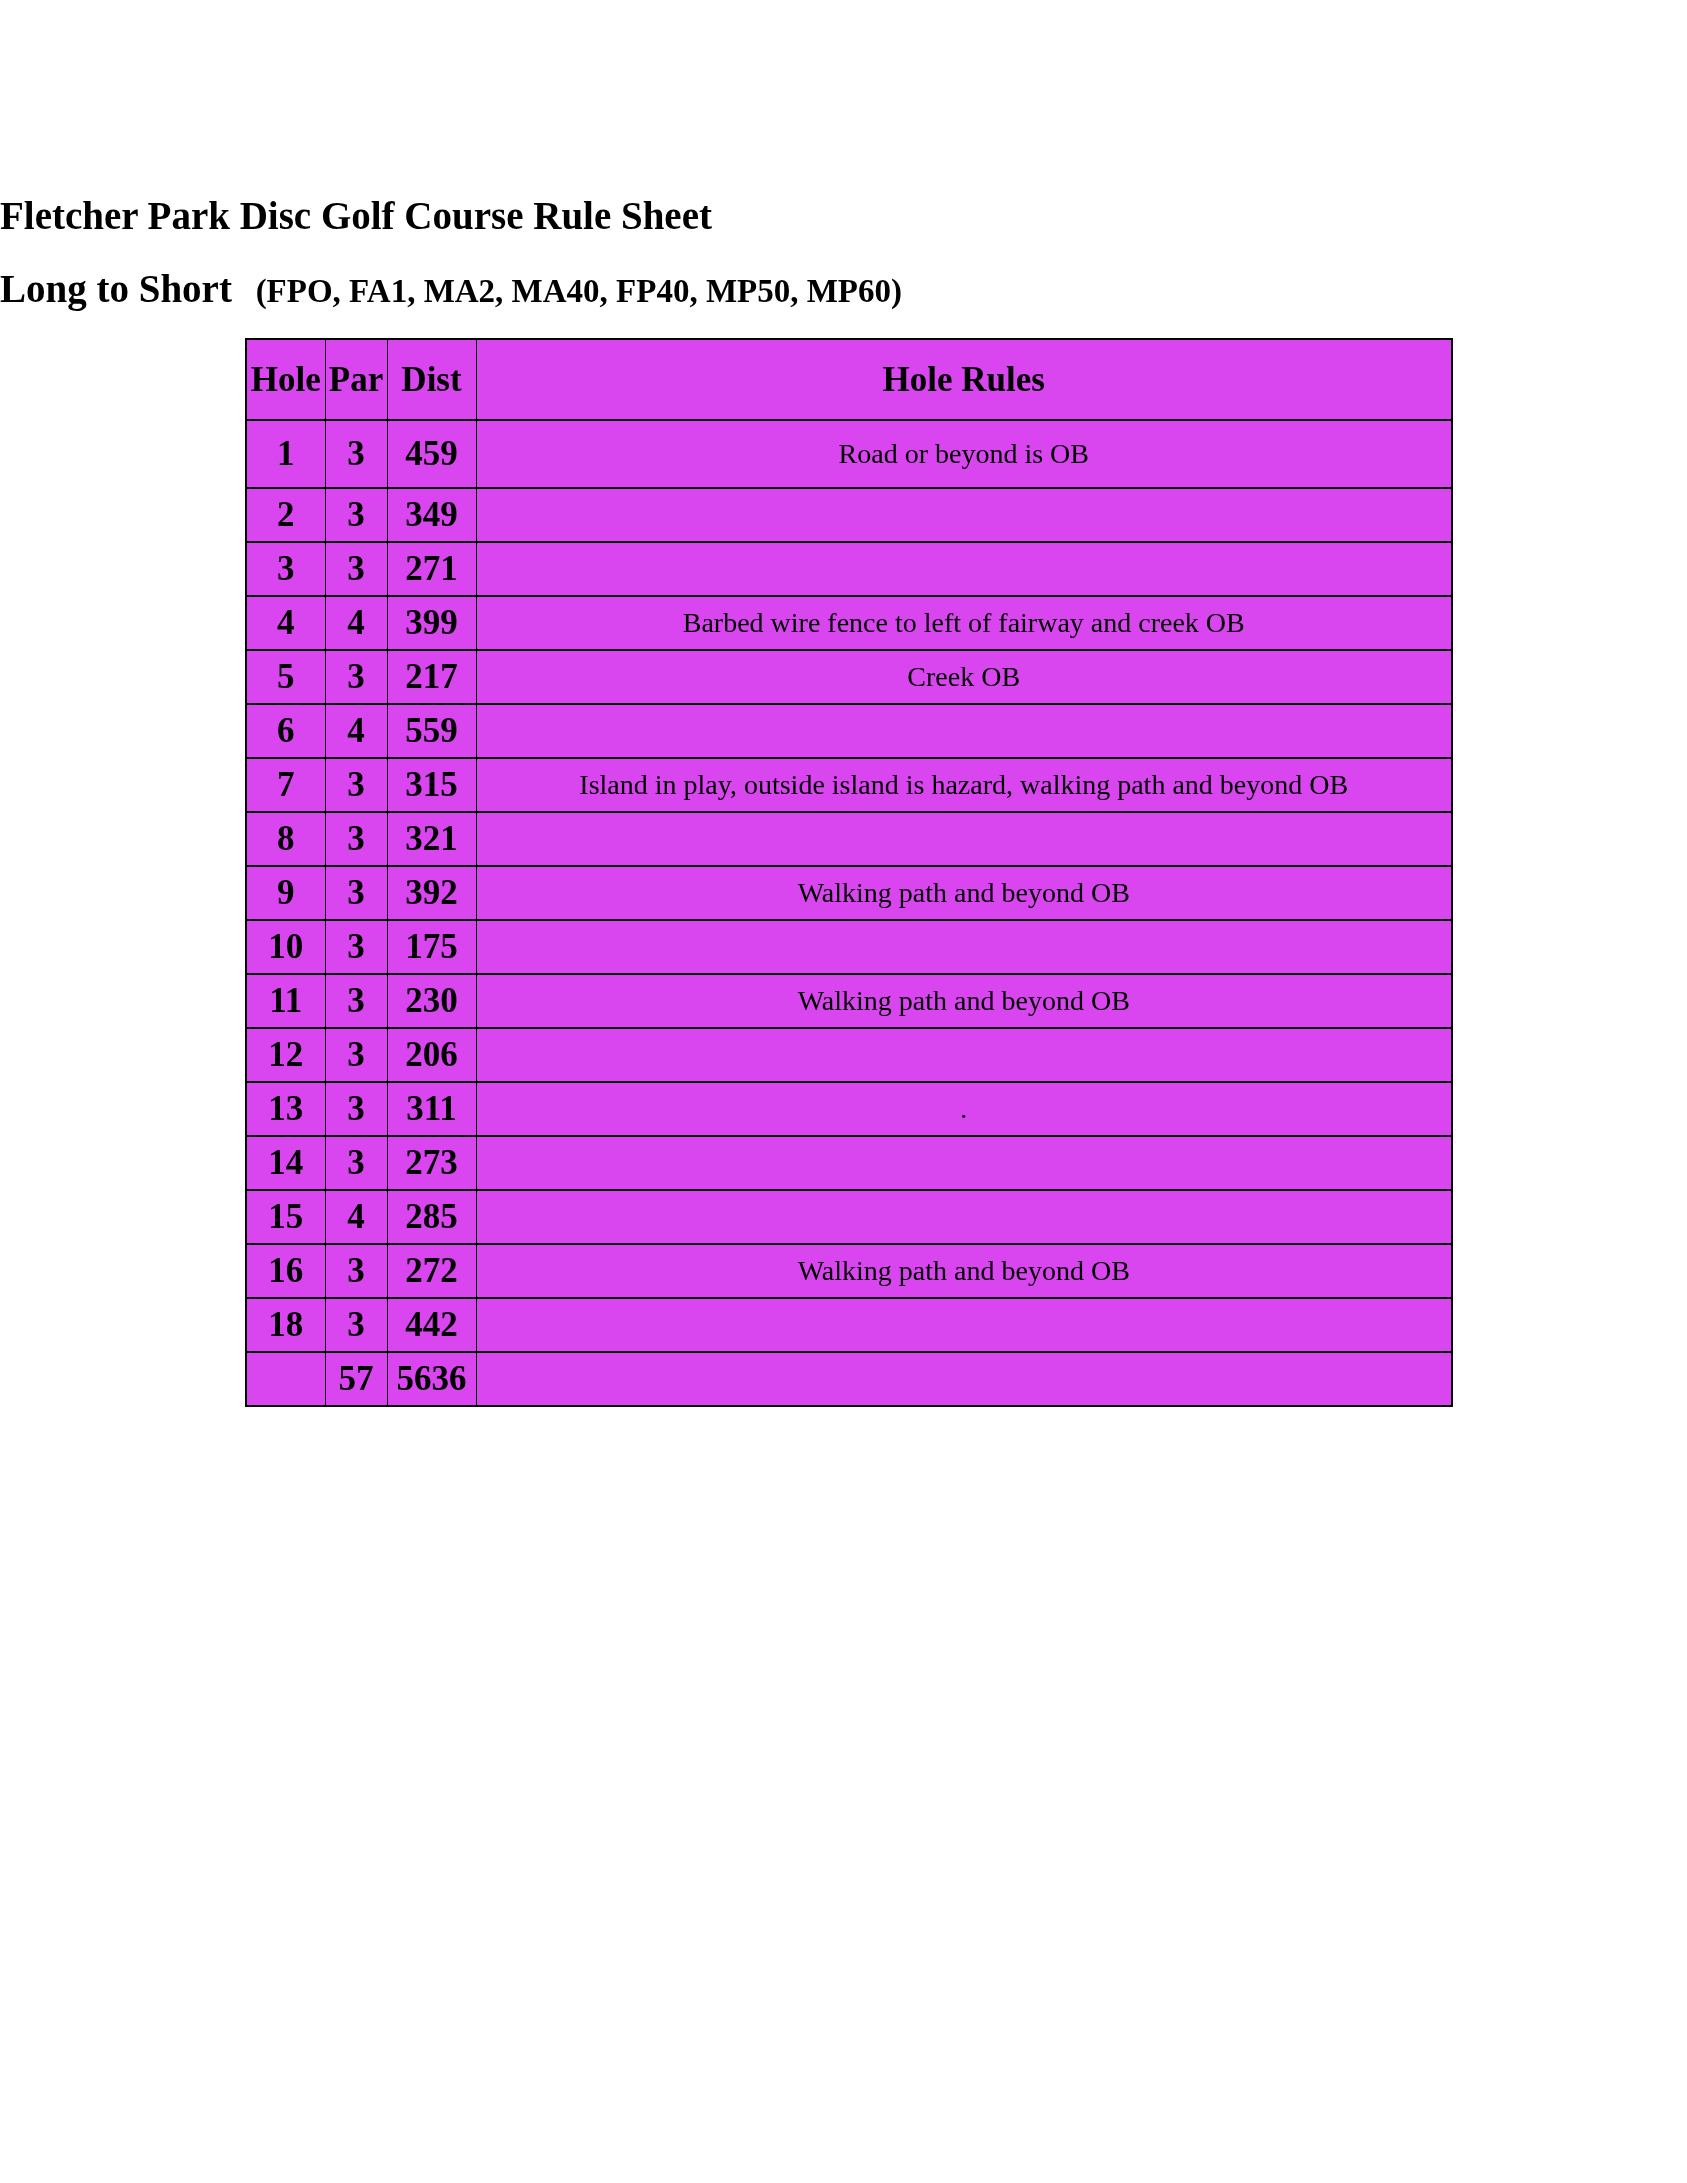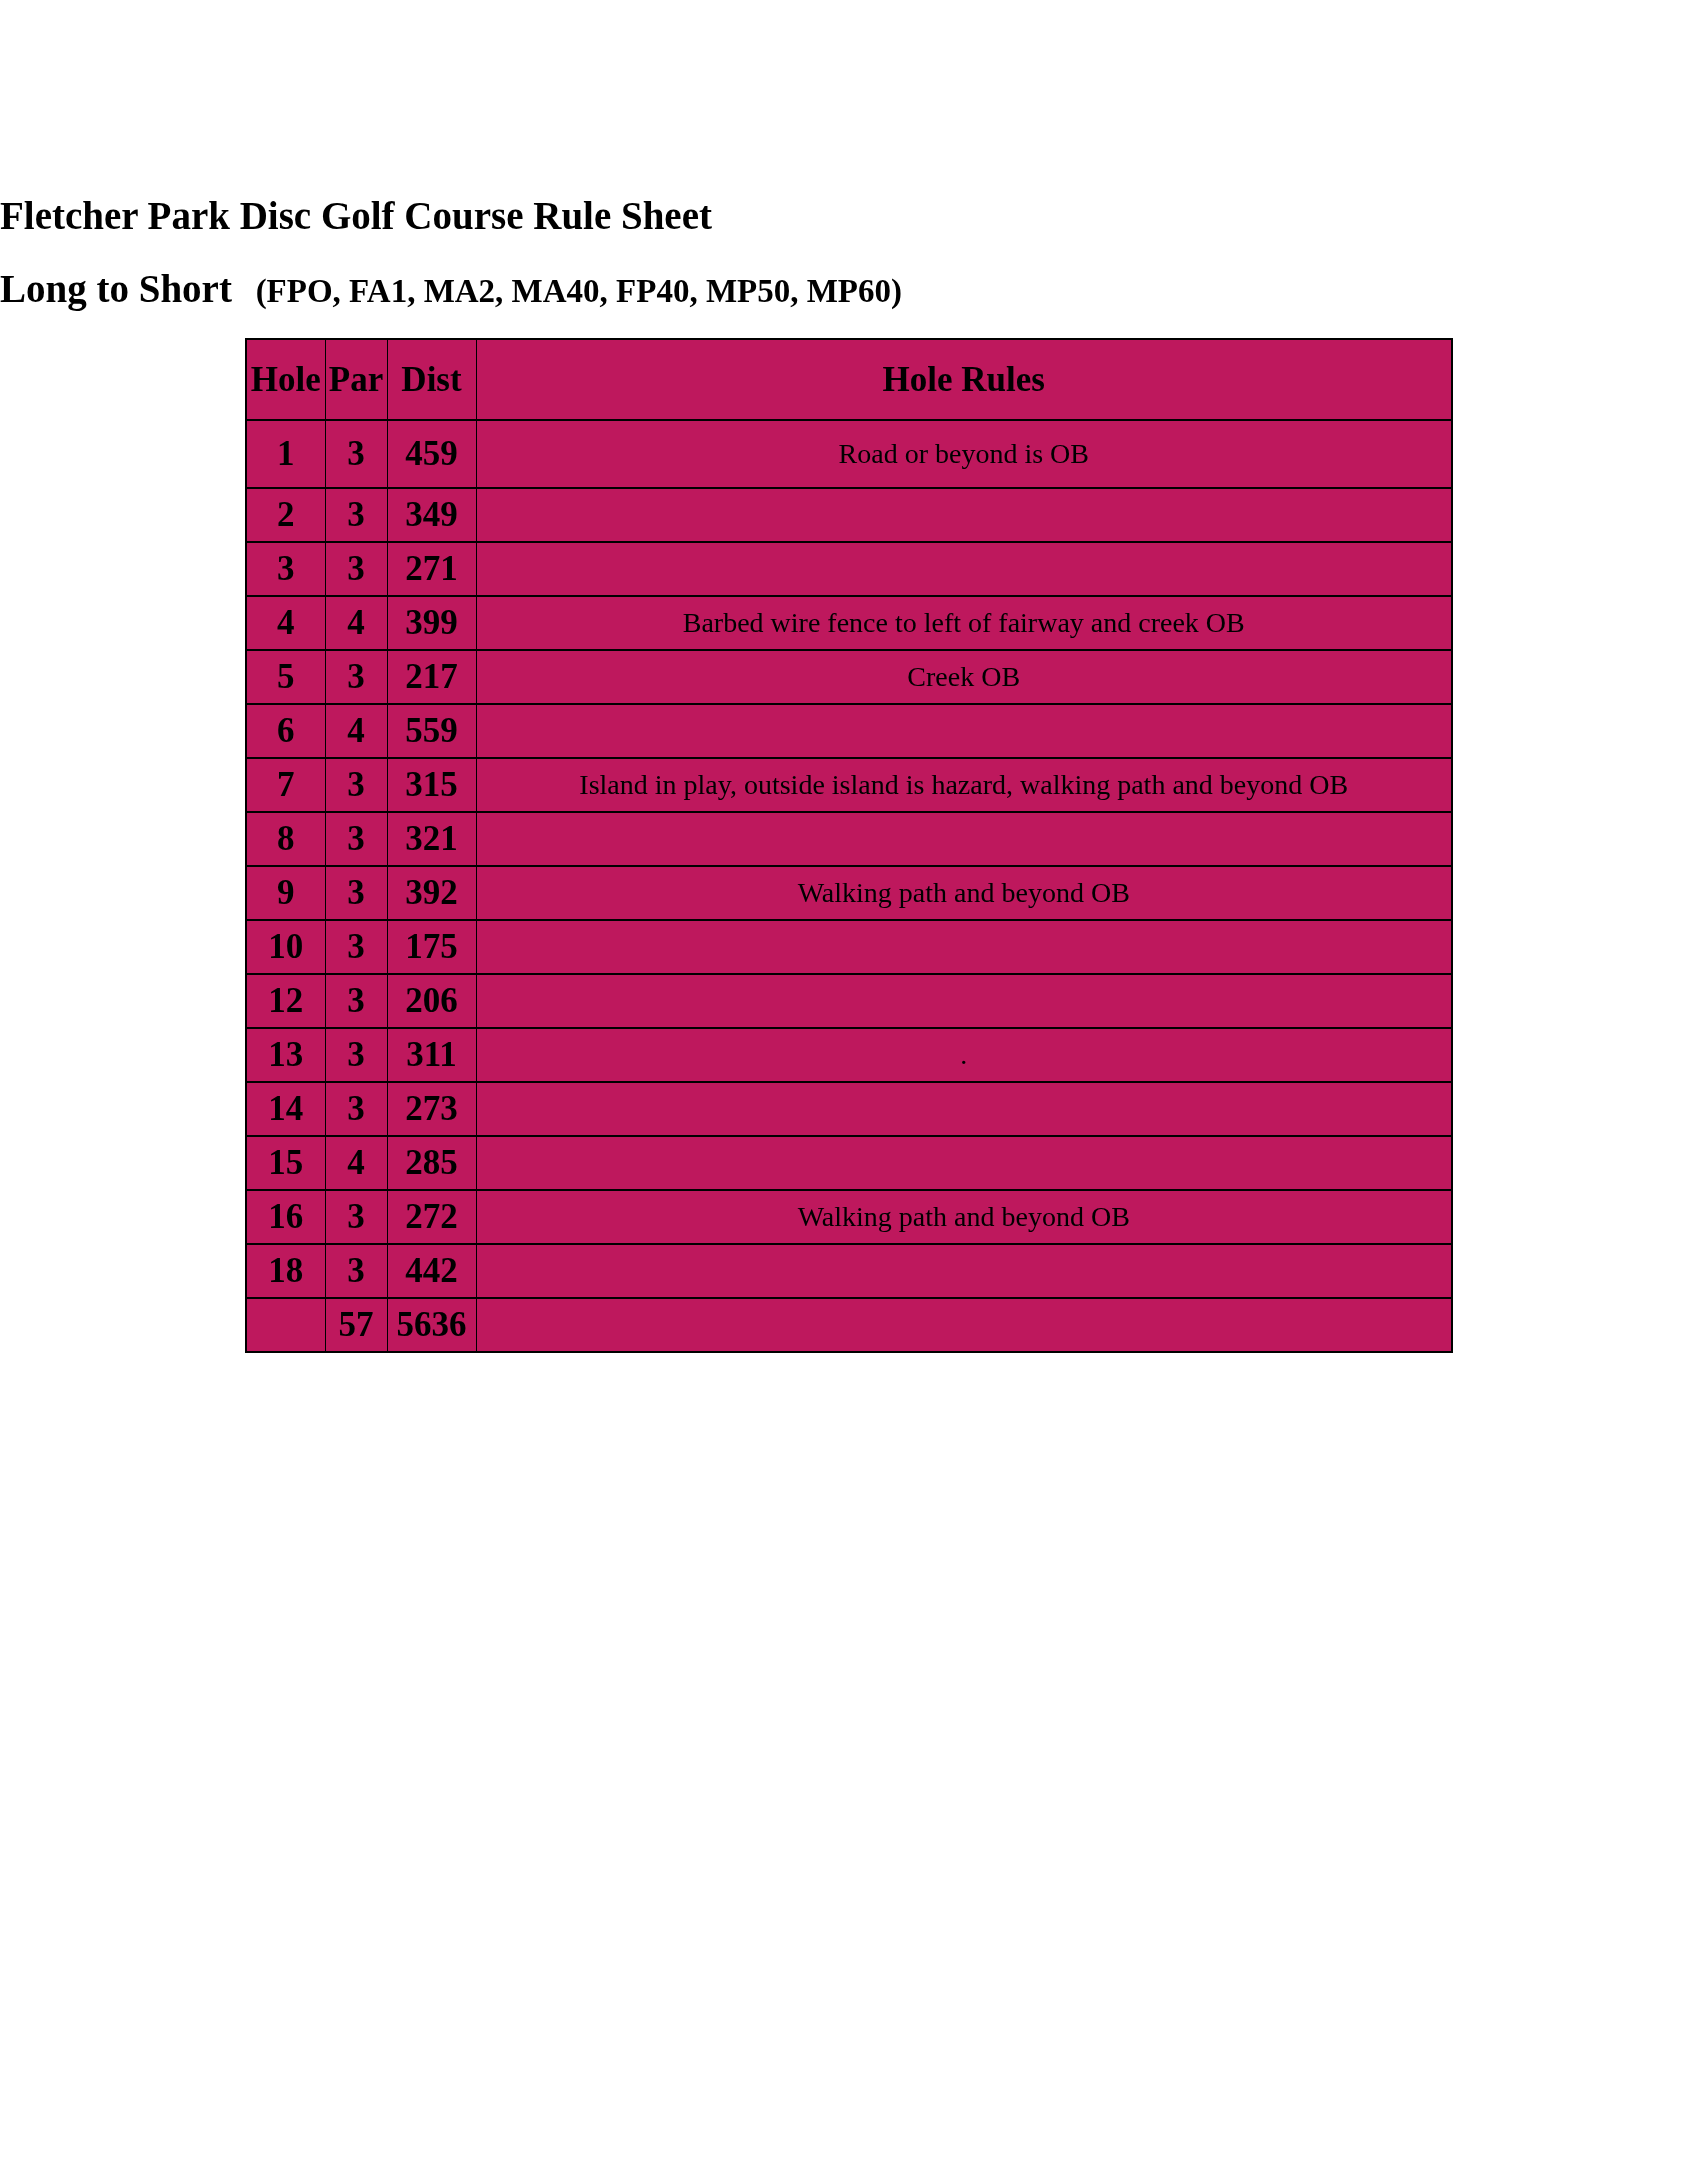--- a/index.html
+++ b/index.html
@@ -41,21 +41,21 @@
     font-size: 33px;
     margin-left: 14px;
   }
   table.rules-table {
     position: absolute;
     top: 338px;
     left: 245px;
     width: 1205px;
     border-collapse: collapse;
     table-layout: fixed;
-    background: #be185d;
+    background: #d946ef;
   }
   table.rules-table td, table.rules-table th {
     border-left: 1.4px solid #000;
     border-right: 1.4px solid #000;
     border-top: 2.1px solid #000;
     border-bottom: 2.1px solid #000;
     overflow: hidden;
     vertical-align: middle;
     padding: 0;
   }
@@ -168,20 +168,26 @@
           <td class="col-dist">392</td>
           <td class="col-rules">Walking path and beyond OB</td>
         </tr>
         <tr>
           <td class="col-hole">10</td>
           <td class="col-par">3</td>
           <td class="col-dist">175</td>
           <td class="col-rules"></td>
         </tr>
         <tr>
+          <td class="col-hole">11</td>
+          <td class="col-par">3</td>
+          <td class="col-dist">230</td>
+          <td class="col-rules">Walking path and beyond OB</td>
+        </tr>
+        <tr>
           <td class="col-hole">12</td>
           <td class="col-par">3</td>
           <td class="col-dist">206</td>
           <td class="col-rules"></td>
         </tr>
         <tr>
           <td class="col-hole">13</td>
           <td class="col-par">3</td>
           <td class="col-dist">311</td>
           <td class="col-rules">.</td>

